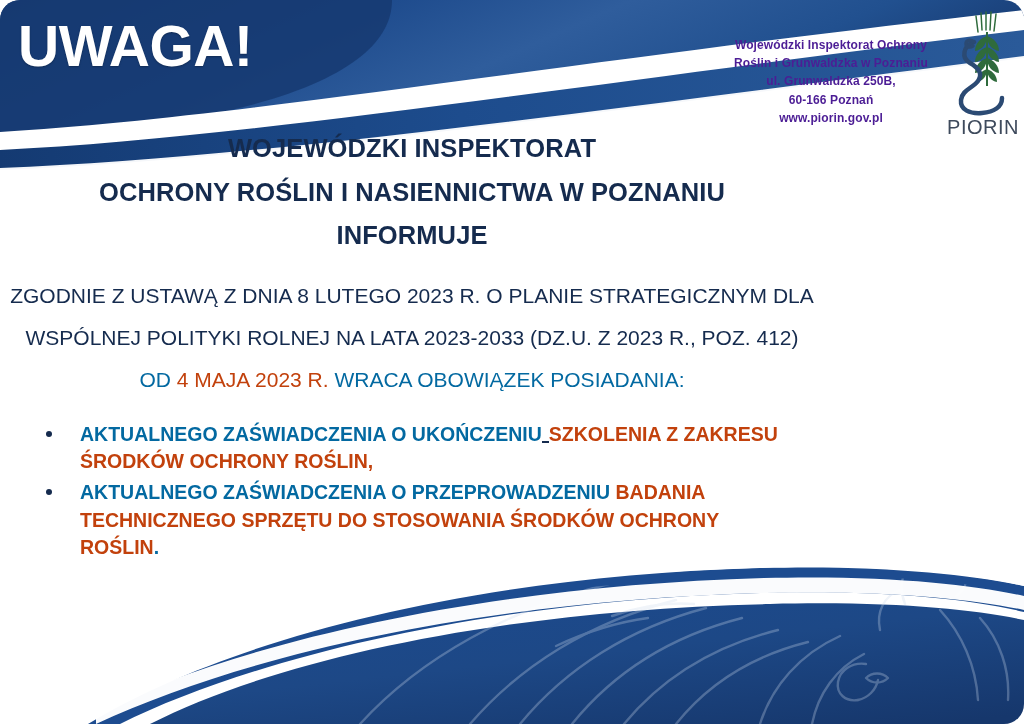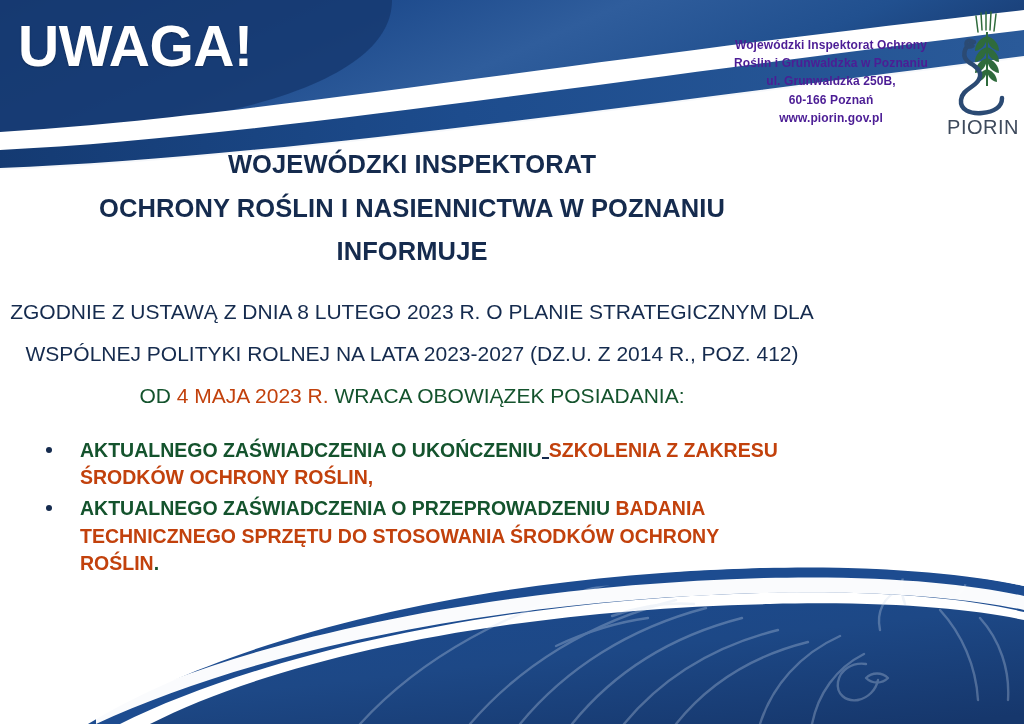--- a/index.html
+++ b/index.html
@@ -16,20 +16,21 @@
     -webkit-font-smoothing: antialiased;
   }
 
   #poster {
     position: absolute;
     inset: 0;
     width: 1024px;
     height: 724px;
     background: #ffffff;
     overflow: hidden;
+    border-radius: 20px;
   }
 
   
   .deco {
     position: absolute;
     left: 0;
     top: 0;
     width: 1024px;
     height: 724px;
     pointer-events: none;
@@ -73,21 +74,21 @@
     top: 8px;
     z-index: 5;
     width: 70px;
     height: 132px;
   }
 
   
   .content {
     position: absolute;
     left: 0;
-    top: 152px;
+    top: 136px;
     width: 824px;
     z-index: 4;
   }
 
   .title {
     text-align: center;
     color: #152b4e;
     font-weight: bold;
     font-size: 25.5px;
     line-height: 1.0;
@@ -126,21 +127,21 @@
   .bullet .dot {
     position: absolute;
     left: 46px;
     top: 10px;
     width: 6px;
     height: 6px;
     border-radius: 50%;
     background: #152b4e;
   }
   .red { color: #c2410c; }
-  .navy { color: #14532d; margin-top: 17px; }
+  .navy { color: #0369a1; margin-top: 17px; }
   .gap-underline {
     display: inline-block;
     width: 7px;
     border-bottom: 2px solid #152b4e;
     vertical-align: -2px;
   }
 </style>
 </head>
 <body>
 
@@ -280,21 +281,21 @@
   <div class="content">
 
     <div class="title">
       <div class="title-line">WOJEWÓDZKI INSPEKTORAT</div>
       <div class="title-line">OCHRONY ROŚLIN I NASIENNICTWA W POZNANIU</div>
       <div class="title-line">INFORMUJE</div>
     </div>
 
     <div class="law">
       <div class="law-line">ZGODNIE Z USTAWĄ Z DNIA 8 LUTEGO 2023 R. O PLANIE STRATEGICZNYM DLA</div>
-      <div class="law-line">WSPÓLNEJ POLITYKI ROLNEJ NA LATA 2023-2027 (DZ.U. Z 2014 R., POZ. 412)</div>
+      <div class="law-line">WSPÓLNEJ POLITYKI ROLNEJ NA LATA 2023-2033 (DZ.U. Z 2023 R., POZ. 412)</div>
       <div class="law-line">
         <span class="navy">OD </span><span class="red">4 MAJA 2023 R.</span><span class="navy"> WRACA OBOWIĄZEK POSIADANIA:</span>
       </div>
     </div>
 
     <ul class="bullets">
       <li class="bullet">
         <span class="dot"></span>
         <span class="navy">AKTUALNEGO ZAŚWIADCZENIA O UKOŃCZENIU</span><span class="gap-underline"></span><span class="red">SZKOLENIA Z ZAKRESU ŚRODKÓW OCHRONY ROŚLIN,</span>
       </li>

